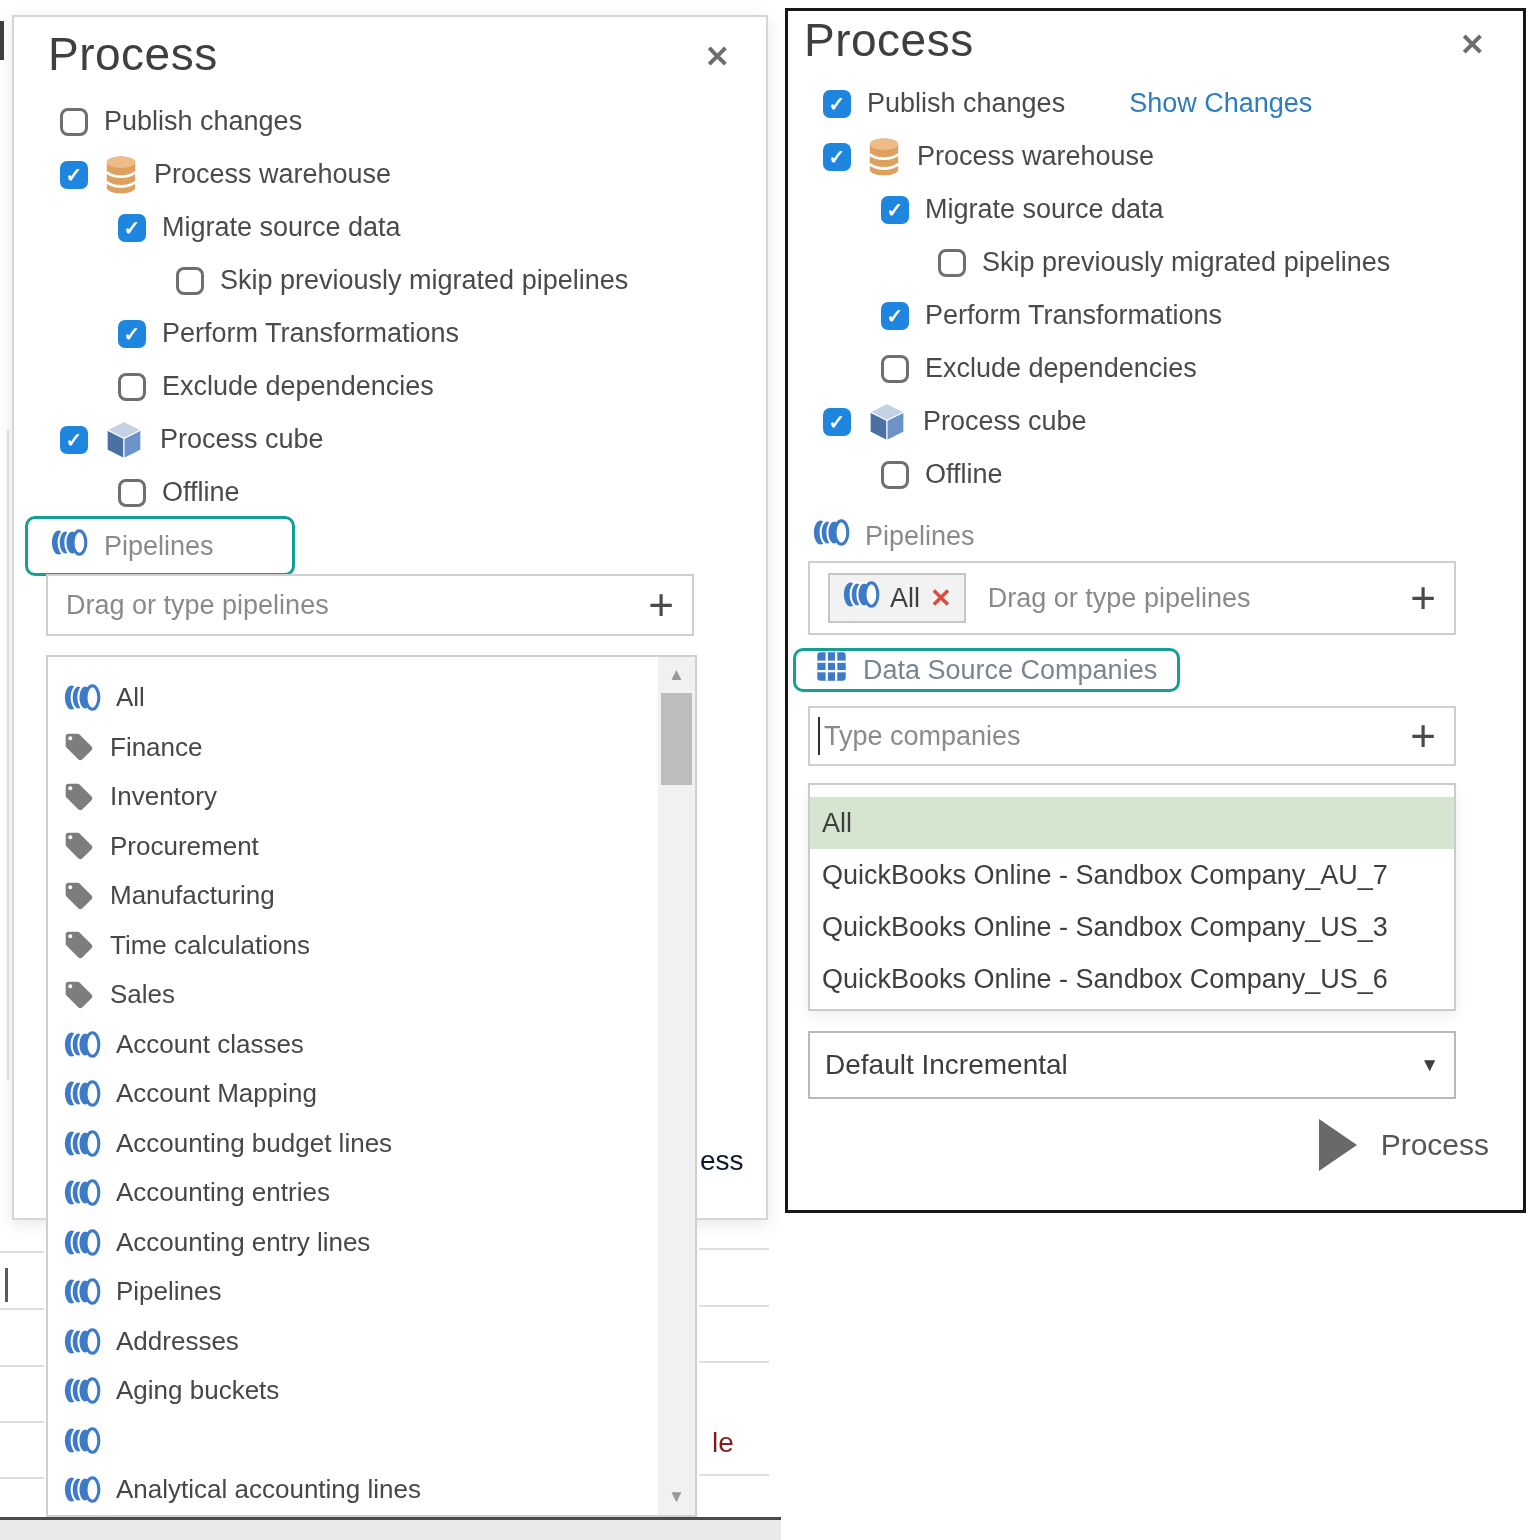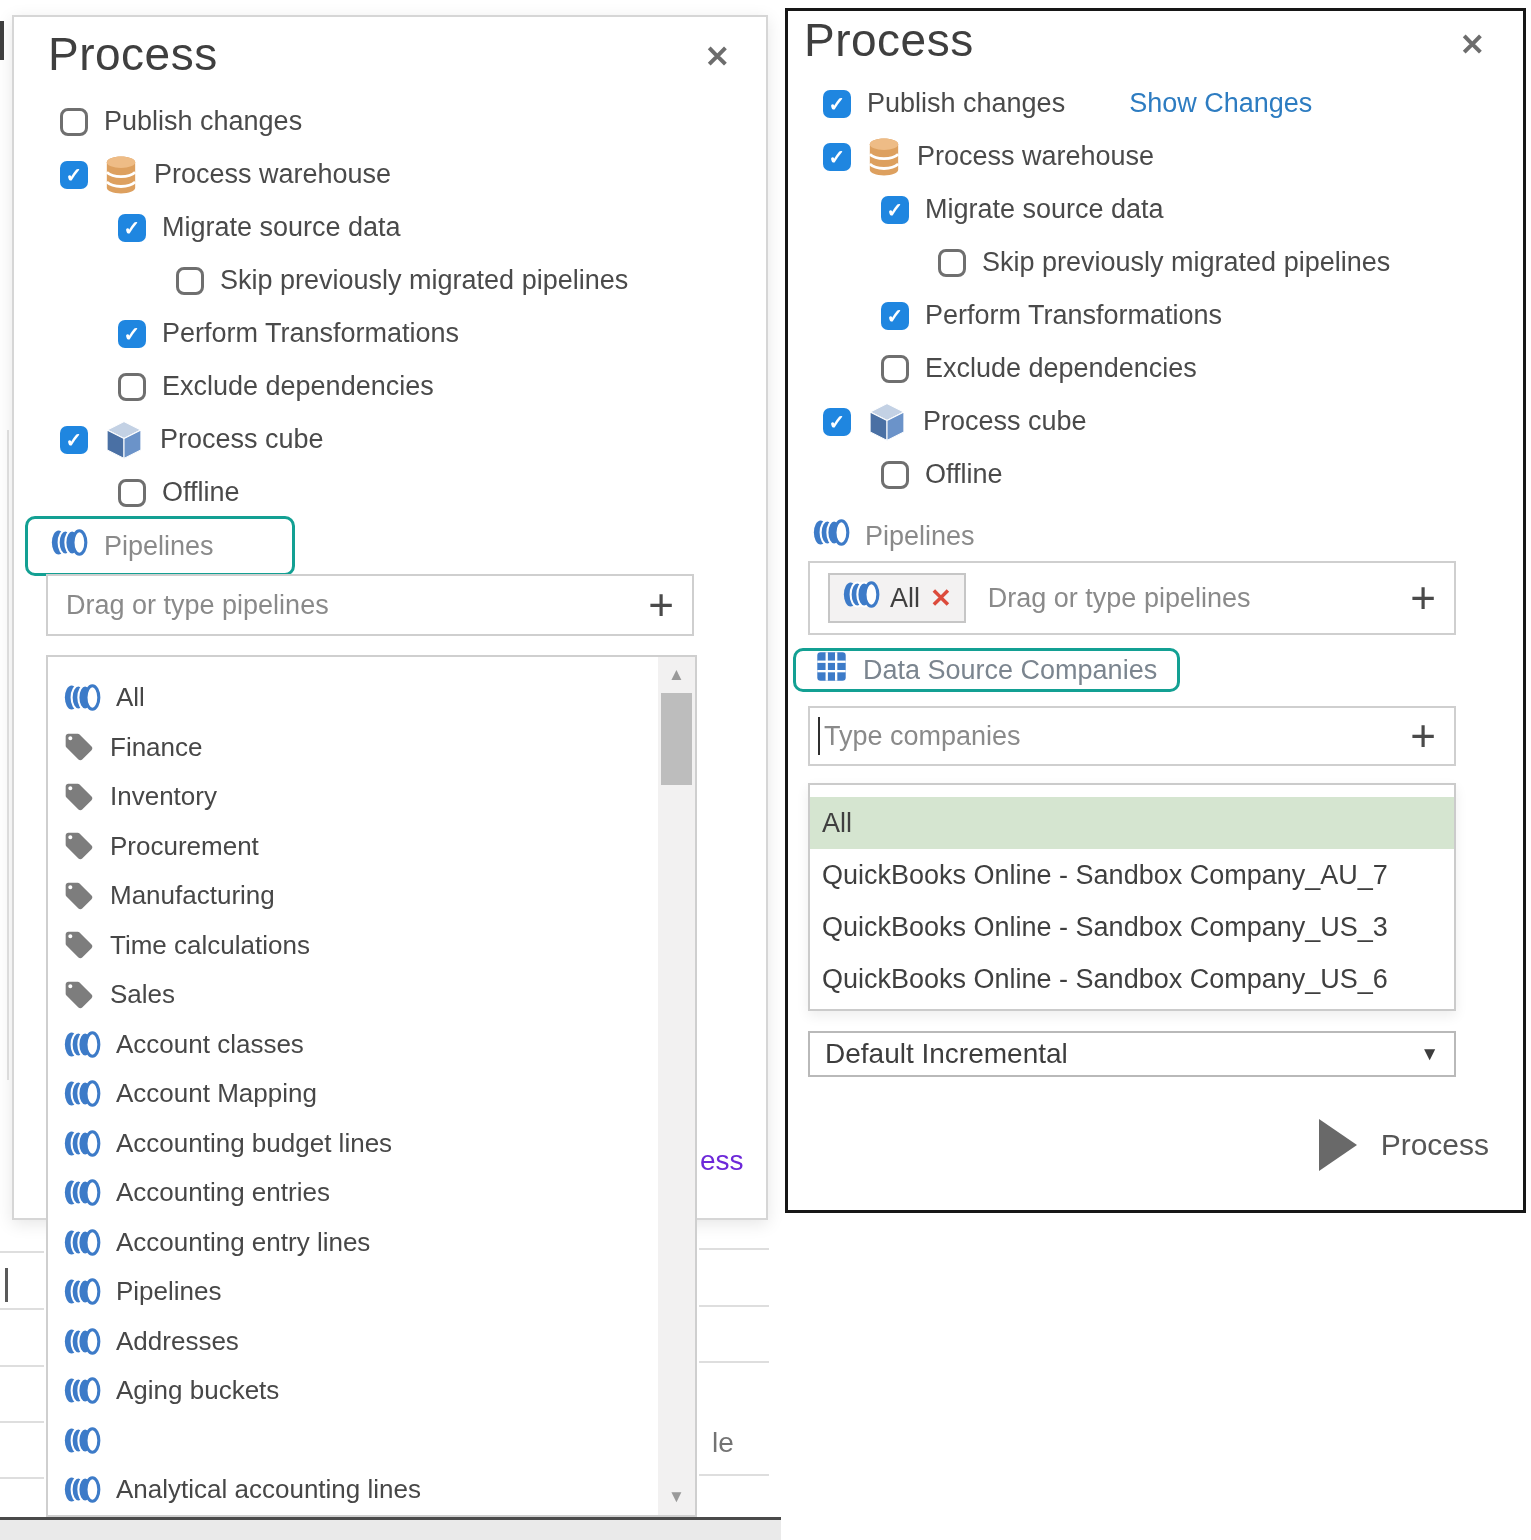--- a/index.html
+++ b/index.html
@@ -6,21 +6,21 @@
   html,body { width:1531px; height:1540px; background:#fff; overflow:hidden;
               font-family:"Liberation Sans", sans-serif; color:#474747; position:relative; }
 
   
   .fl { position:absolute; background:#dedede; height:2px; }
   .fl-v { position:absolute; background:#e3e3e3; width:2px; }
   .tl-bar { position:absolute; left:0; top:21px; width:4px; height:39px; background:#3f3f3f; }
   .bl-bar { position:absolute; left:5px; top:1268px; width:3px; height:34px; background:#5a5a5a; }
   .bband { position:absolute; left:0; top:1517px; width:781px; height:23px;
            background:#eaeaea; border-top:3px solid #4a4a4a; }
-  .le-text { position:absolute; left:712px; top:1427px; font-size:28px; color:#737373; }
+  .le-text { position:absolute; left:712px; top:1427px; font-size:28px; color:#7f1d1d; }
 
   
   .dlg { position:absolute; background:#fff; }
   .dlg-left  { left:12px; top:15px; width:756px; height:1205px;
                border:2px solid #d6d6d6; box-shadow:0 4px 16px rgba(0,0,0,.10); }
   .dlg-right { left:785px; top:8px;  width:741px; height:1205px; border:3px solid #171717; }
 
   .dlg-title { position:absolute; font-size:46px; font-weight:300; color:#3f3f3f; letter-spacing:.5px; }
   .dlg-left  .dlg-title { left:34px; top:10px; }
   .dlg-right .dlg-title { left:16px; top:2px; }
@@ -65,31 +65,31 @@
   
   .plist { position:absolute; left:32px; top:638px; width:651px; height:862px; background:#fff;
            border:2px solid #cfcfcf; padding-top:16px; z-index:3; overflow:hidden; }
   .lrow { height:49.5px; display:flex; align-items:center; gap:15px; padding-left:15px;
           font-size:26px; color:#474747; cursor:pointer; }
   .lrow .ic { display:inline-flex; align-items:center; }
   .scroll { position:absolute; right:0; top:0; bottom:0; width:37px; background:#f2f1f1; }
   .sarr { position:absolute; left:0; right:0; text-align:center; font-size:17px; color:#9a9a9a; cursor:pointer; }
   .sarr.up { top:8px; } .sarr.down { bottom:8px; }
   .thumb { position:absolute; left:3px; top:36px; width:31px; height:92px; background:#bdbdbd; cursor:grab; }
-  .ess-text { position:absolute; left:686px; top:1128px; font-size:28px; color:#6d28d9; z-index:1; }
+  .ess-text { position:absolute; left:686px; top:1128px; font-size:28px; color:#0f172a; z-index:1; }
 
   
   .dlg-right .hl-ds { position:absolute; left:5px; top:637px; padding:0 20px; color:#7b858f; }
   .opts-panel { position:absolute; left:20px; top:772px; width:648px; height:228px; background:#fff;
                 border:2px solid #cbcbcb; padding-top:12px; z-index:3; box-shadow:0 5px 12px rgba(0,0,0,.07); }
   .orow { height:52px; display:flex; align-items:center; padding-left:12px; font-size:27px;
           color:#3f3f3f; cursor:pointer; }
   .orow.sel { background:#d5e5d0; }
   .inc-label { position:absolute; left:26px; top:972px; font-size:27px; color:#8a8a8a; z-index:1; }
-  .select { position:absolute; left:20px; top:1020px; width:648px; height:46px; border:2px solid #b9b9b9;
+  .select { position:absolute; left:20px; top:1020px; width:648px; height:68px; border:2px solid #b9b9b9;
             display:flex; align-items:center; padding:0 15px; font-size:28px; color:#3d3d3d;
             background:#fff; cursor:pointer; }
   .select .caret { margin-left:auto; font-size:19px; color:#3d3d3d; }
   .process-btn { position:absolute; right:34px; top:1108px; display:flex; align-items:center; gap:24px;
                  background:none; border:none; font-size:30px; color:#565656; cursor:pointer;
                  font-family:inherit; }
   .play { width:0; height:0; border-left:38px solid #696969; border-top:26px solid transparent;
           border-bottom:26px solid transparent; }
 </style>
 </head>

